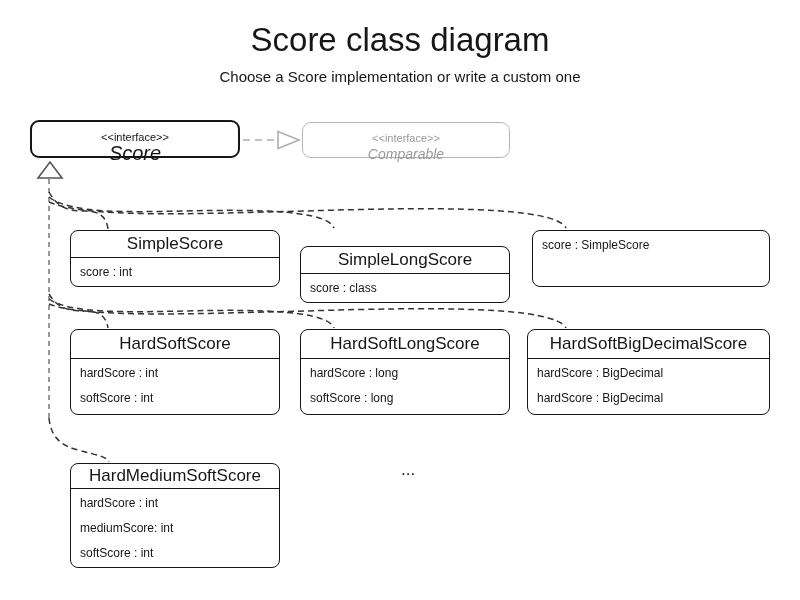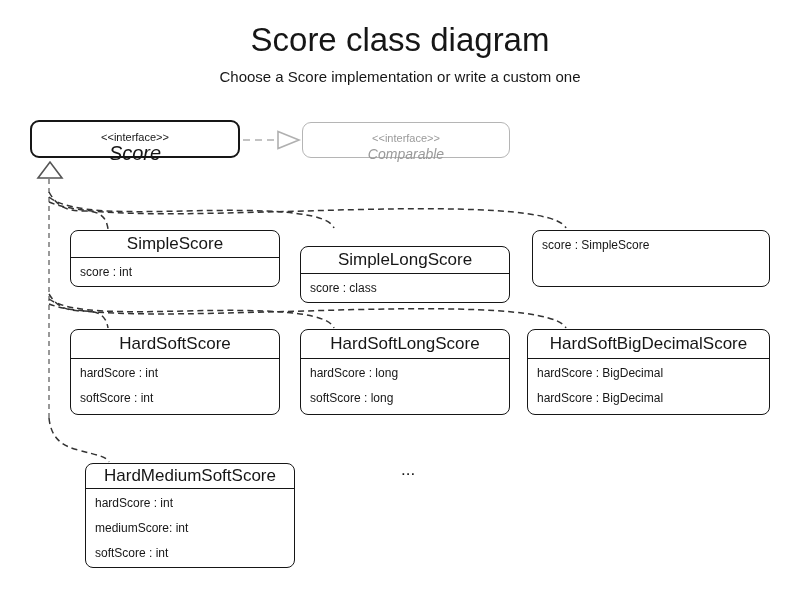--- a/index.html
+++ b/index.html
@@ -110,21 +110,21 @@
     </div>
   </div>
   <div class="cls" style="left:527px;top:329px;width:243px;height:86px">
     <div class="cls-h" style="height:29px">HardSoftBigDecimalScore</div>
     <div class="cls-b">
       <div>hardScore : BigDecimal</div>
       <div>hardScore : BigDecimal</div>
     </div>
   </div>
 
-  <div class="cls" style="left:85px;top:463px;width:210px;height:105px">
+  <div class="cls" style="left:70px;top:463px;width:210px;height:105px">
     <div class="cls-h" style="height:25px">HardMediumSoftScore</div>
     <div class="cls-b">
       <div>hardScore : int</div>
       <div>mediumScore: int</div>
       <div>softScore : int</div>
     </div>
   </div>
 
   <div class="ellipsis" style="left:401px;top:460px">...</div>
 

